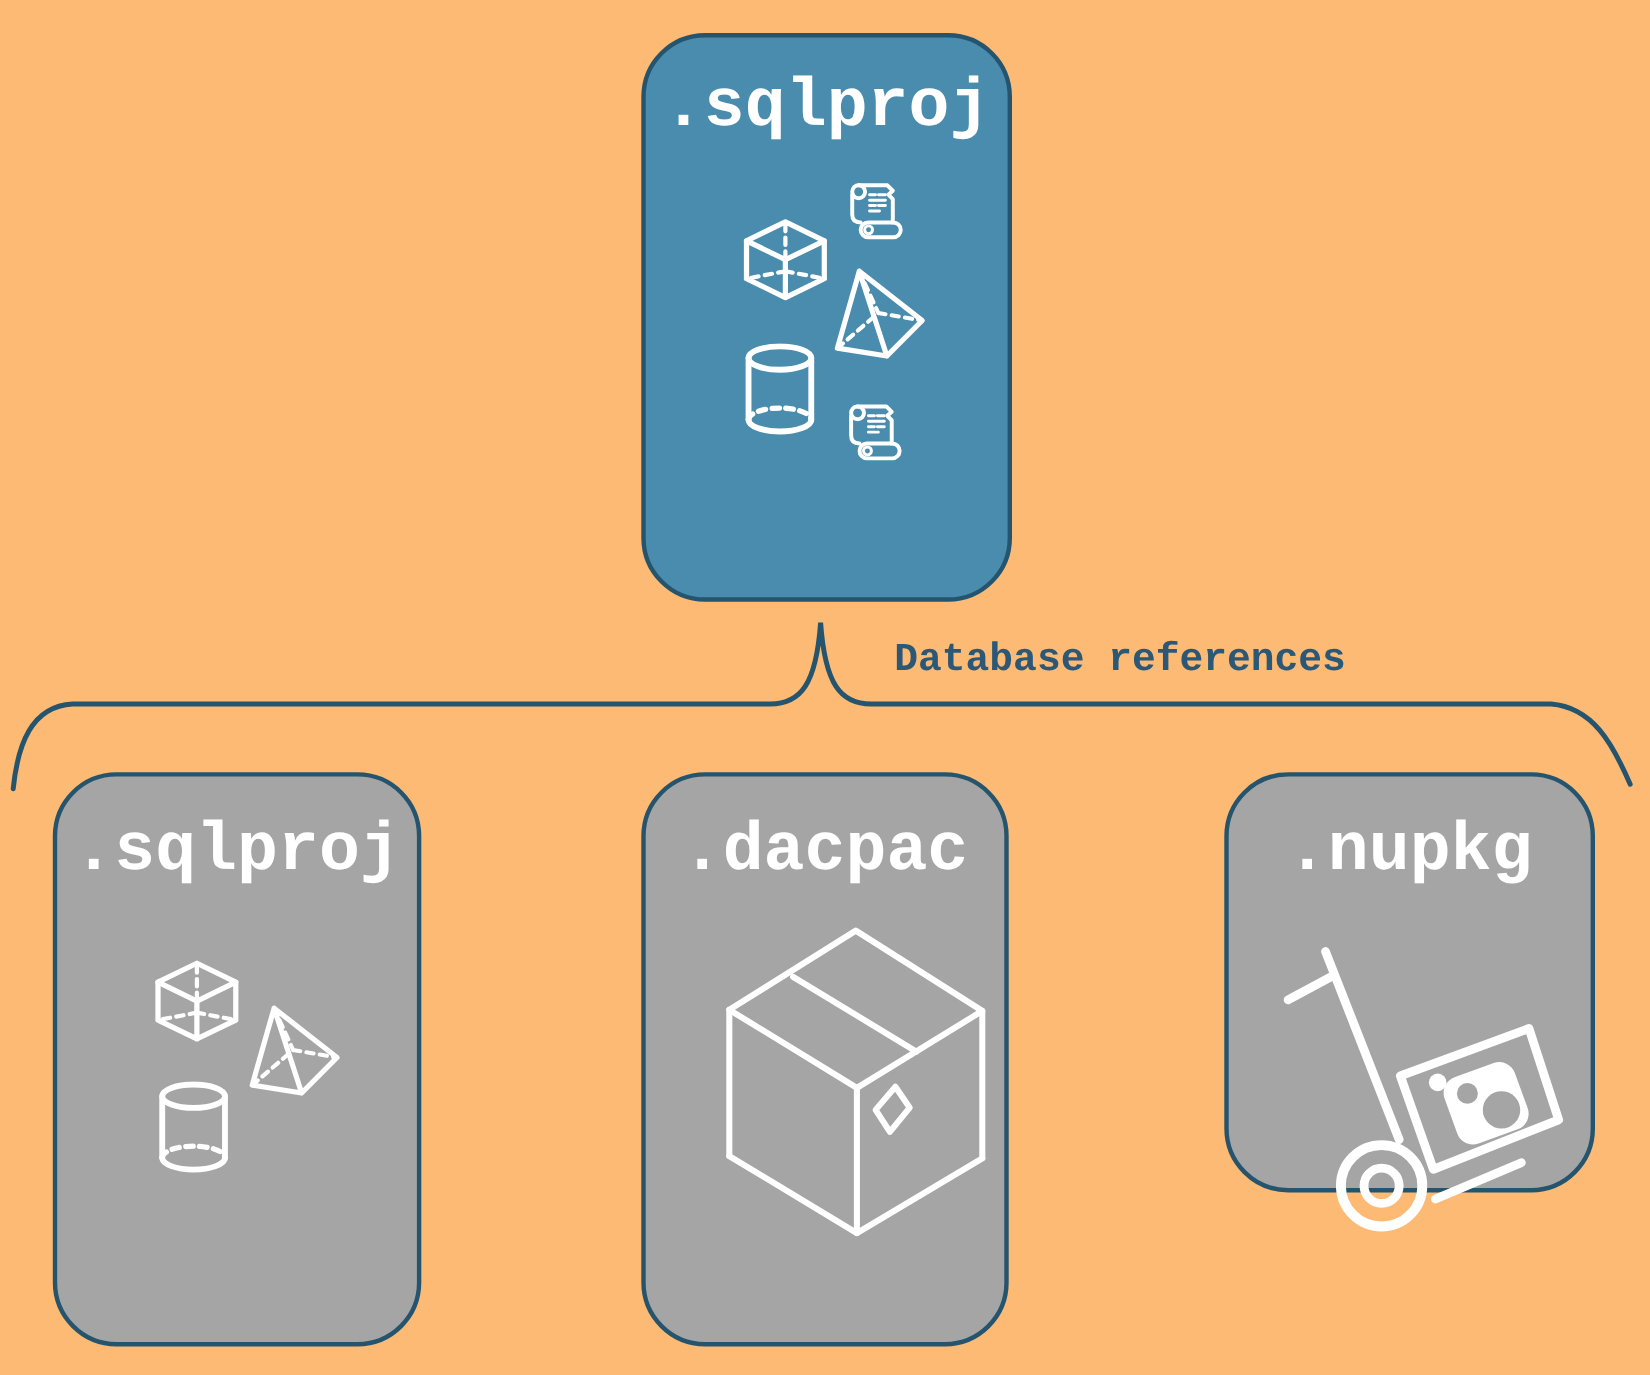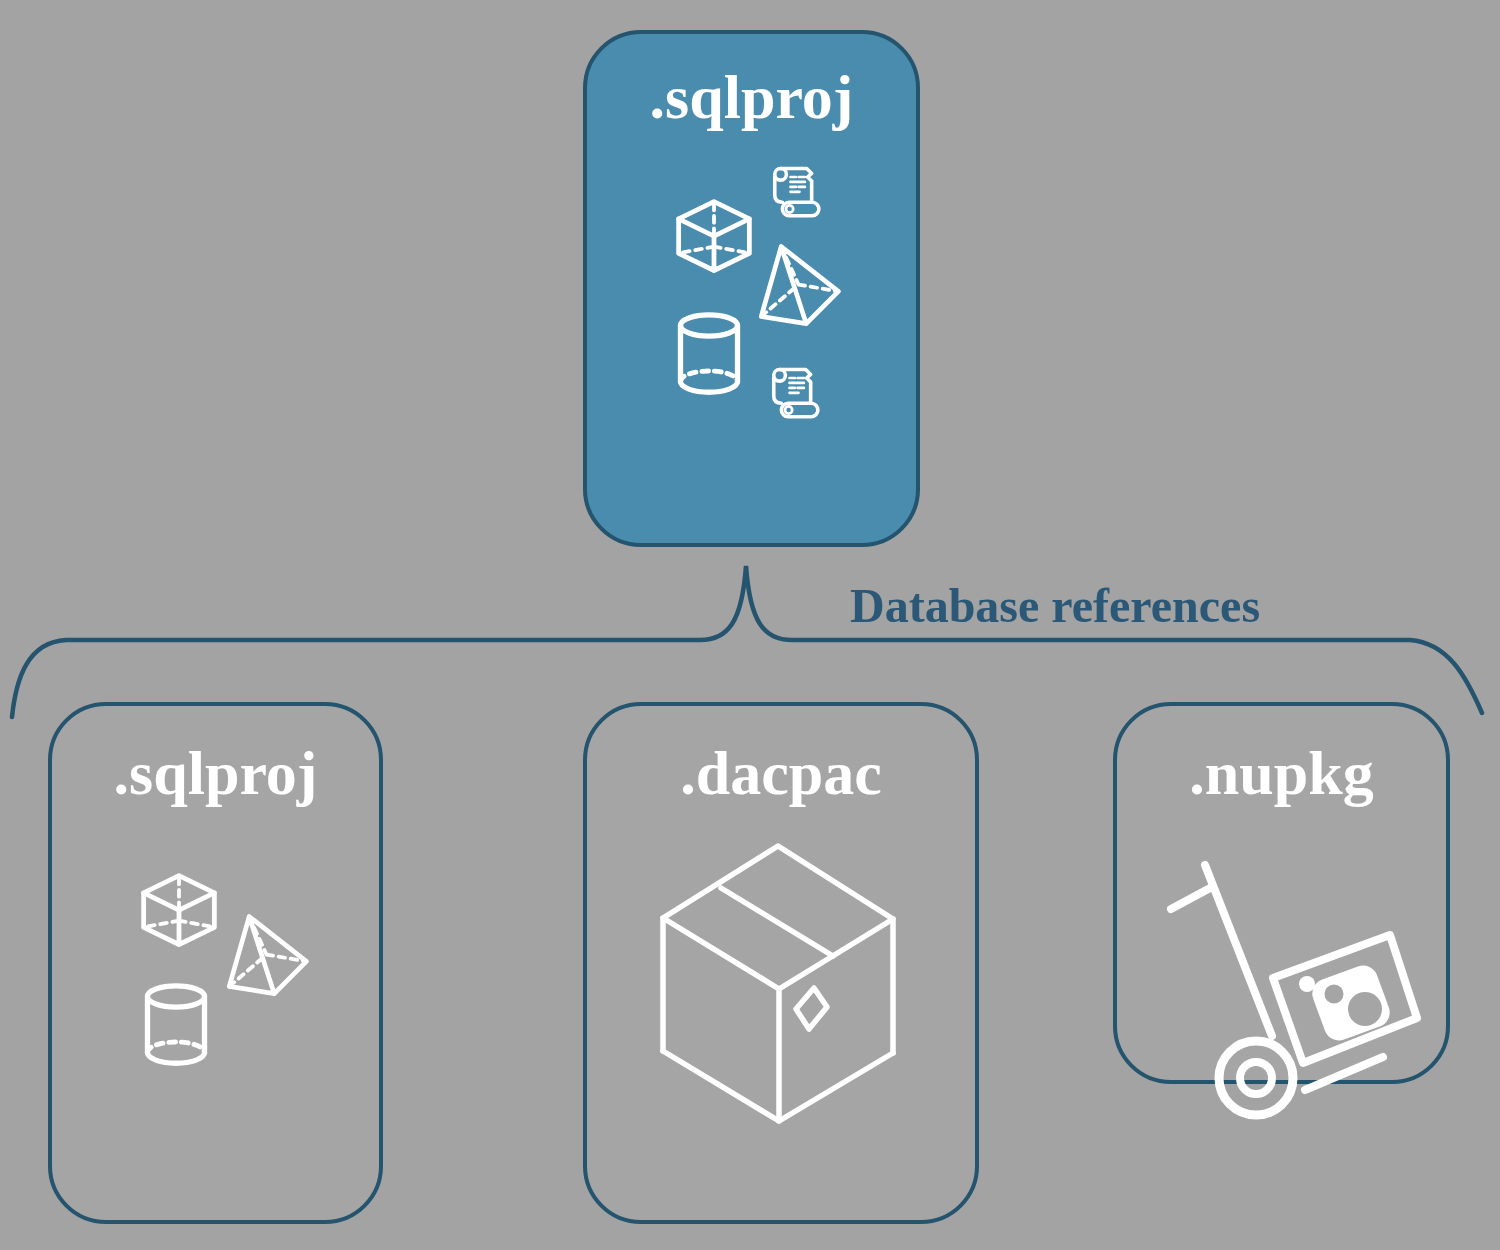--- a/index.html
+++ b/index.html
@@ -1,37 +1,37 @@
 <!DOCTYPE html>
 <html><head>
 <meta charset="utf-8">
 <style>
   html,body{margin:0;padding:0;background:#ffffff;}
   .stage{
-    position:relative;width:1500px;height:1250px;background:#a3a3a3;overflow:hidden;
-    font-family:Liberation Serif, serif;
+    position:relative;width:1500px;height:1250px;background:#fdba74;overflow:hidden;
+    font-family:Liberation Mono, monospace;
   }
   .card{
     position:absolute;box-sizing:border-box;
     border:4px solid #24546E;border-radius:58px;
   }
   .card.teal{background:#4A8CAD;}
   .card.gray{background:#A5A5A5;}
   .card-title{
     position:absolute;left:0;right:0;top:28px;
     text-align:center;font-size:62px;font-weight:700;line-height:1.15;
     color:#ffffff;letter-spacing:0px;
   }
   .card.gray .card-title{top:32px;}
   .icon{position:absolute;}
   .icon *{vector-effect:none;}
   .brace{position:absolute;left:0;top:0;}
   .connector-label{
-    position:absolute;left:850px;top:582px;
-    font-size:48px;font-weight:700;color:#2C5878;line-height:1.0;
+    position:absolute;left:813px;top:582px;
+    font-size:36px;font-weight:700;color:#2C5878;line-height:1.0;
     white-space:nowrap;
   }
 </style>
 </head>
 <body>
 
 <div class="stage">
 
   <div class="card teal" style="left:583px;top:30px;width:337px;height:517px;">
     <div class="card-title">.sqlproj</div>
@@ -101,21 +101,21 @@
     </svg>
 
     <svg class="icon" style="left:90px;top:277px;" width="68" height="87" viewBox="0 0 70 90" fill="none" stroke="#ffffff" stroke-width="5.5" stroke-linecap="round" stroke-linejoin="round">
       <ellipse cx="35" cy="14" rx="29.5" ry="11"></ellipse>
       <path d="M5.5,14 V72 M64.5,14 V72"></path>
       <path d="M5.5,72 A29.5,11 0 0 0 64.5,72"></path>
       <path stroke-dasharray="7 6" stroke-width="5" d="M5.5,72 A29.5,11 0 0 1 64.5,72"></path>
     </svg>
   </div>
 
-  <div class="card gray" style="left:583px;top:702px;width:396px;height:522px;">
+  <div class="card gray" style="left:583px;top:702px;width:334px;height:522px;">
     <div class="card-title">.dacpac</div>
 
     <svg class="icon" style="left:54px;top:130px;" width="276" height="292" viewBox="0 0 276 292" fill="none" stroke="#ffffff" stroke-width="5.5" stroke-linecap="round" stroke-linejoin="round">
       <path d="M137,10 L22,82 L138,153 L252,83 Z"></path>
       <path d="M80,52 L192,120"></path>
       <path d="M22,82 V215 M252,83 V217 M138,153 V285"></path>
       <path d="M22,215 L138,285 L252,217"></path>
       <path d="M173,152 L186,171 L168,193 L155,173 Z"></path>
     </svg>
   </div>

